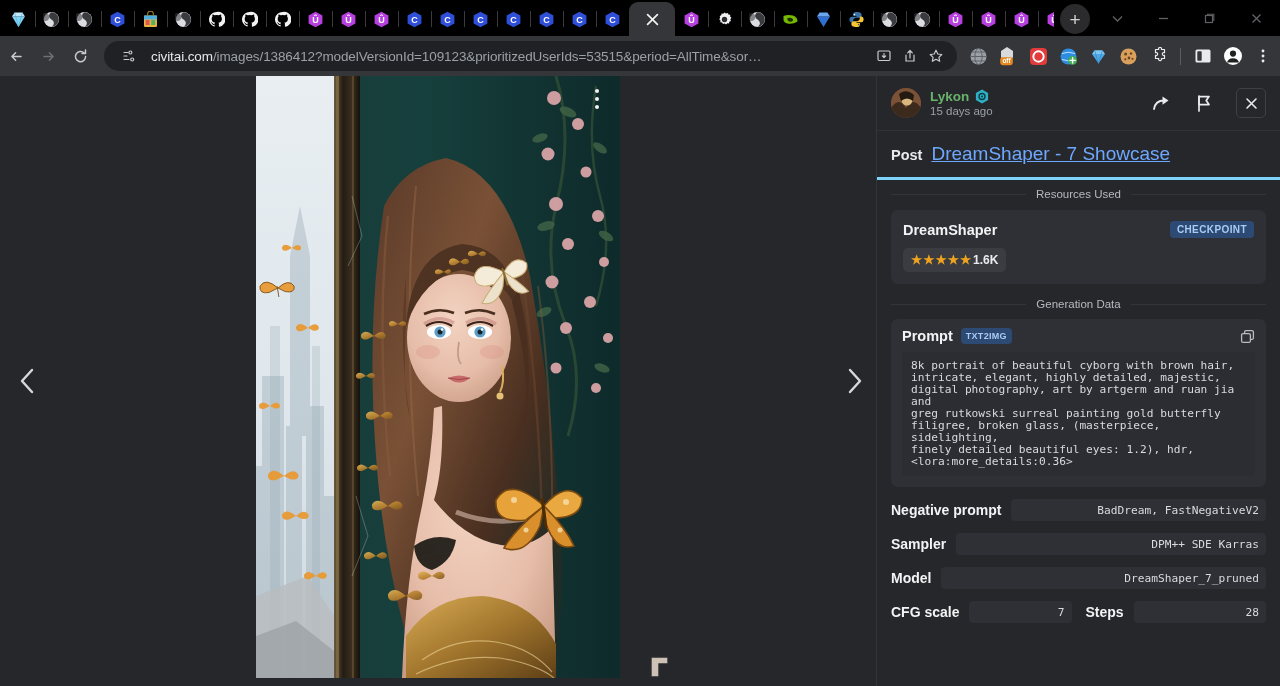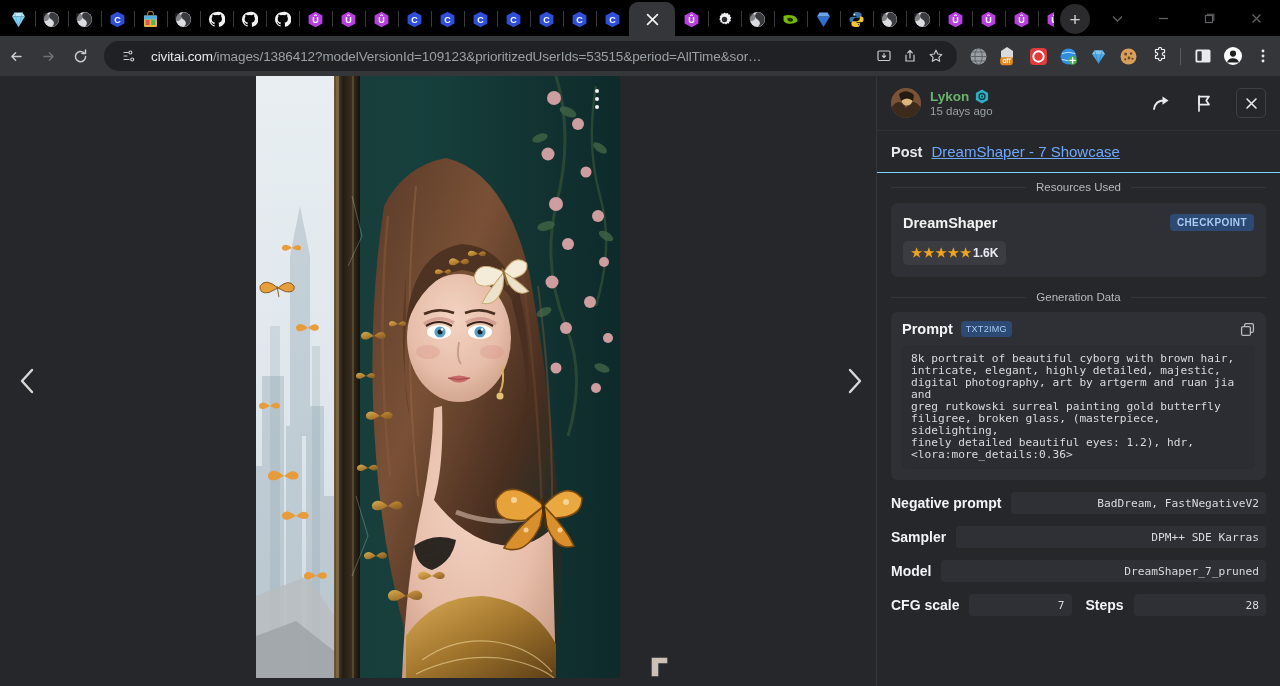--- a/index.html
+++ b/index.html
@@ -137,24 +137,24 @@
   .uwhen { font-size: 11.5px; color: #9aa0a6; margin-top: 1px; }
   .head-spacer { flex: 1 1 auto; }
   .head-btn {
     width: 34px; height: 34px; display: flex; align-items: center; justify-content: center;
     color: #e8eaed;
   }
   .head-btn.boxed { border: 1px solid #3f4044; border-radius: 5px; width: 30px; height: 30px; margin-left: 6px;}
 
   .post-row {
     display: flex; align-items: baseline; gap: 9px; padding: 12px 14px 12px 14px;
-    border-bottom: 1px solid #7dd3fc; flex: 0 0 auto;
+    border-bottom: 3px solid #7dd3fc; flex: 0 0 auto;
   }
   .post-label { font-size: 14.5px; color: #e8eaed; font-weight: 700; }
-  .post-link { font-size: 15px; color: #6ea8fe; text-decoration: underline; }
+  .post-link { font-size: 19px; color: #6ea8fe; text-decoration: underline; }
 
   .divider-title {
     display: flex; align-items: center; gap: 10px; padding: 8px 14px 4px 14px; flex: 0 0 auto;
   }
   .divider-title .line { flex: 1 1 auto; height: 1px; background: #34353a; }
   .divider-title .txt { font-size: 11.5px; color: #b6babe; white-space: nowrap; }
 
   .panel-body { flex: 1 1 auto; overflow: hidden; padding: 0 14px; }
 
   .res-card {
@@ -175,21 +175,21 @@
   .pill.stars { gap: 2px; padding: 0 8px; }
   .stars-group { display: flex; gap: 1px; }
   .star { color: #f0a41e; font-size: 12.5px; line-height: 1; }
   .stat-group { display: flex; gap: 6px; margin-left: auto; }
 
   
   .prompt-card { background: #2e3035; border-radius: 7px; padding: 9px 11px 11px 11px; margin-top: 5px; }
   .prompt-head { display: flex; align-items: center; gap: 8px; }
   .prompt-label { font-size: 14.5px; color: #f1f3f4; font-weight: 700; }
   .chip-txt2img {
-    background: #2c4a73; color: #a9cbf5; font-size: 9px; font-weight: 400;
+    background: #2c4a73; color: #a9cbf5; font-size: 9px; font-weight: 700;
     letter-spacing: .3px; padding: 3px 5px; border-radius: 4px;
   }
   .copy-icon { margin-left: auto; color: #b9bdc1; display: flex; }
   .prompt-body {
     margin-top: 8px; background: #2b2d32; border-radius: 5px; padding: 8px 9px;
     font-family: "DejaVu Sans Mono", monospace; font-size: 11.2px; line-height: 12px;
     color: #d8dadd; white-space: pre-wrap;
   }
 
   .kv-row { display: flex; align-items: center; margin-top: 12px; gap: 0; }

